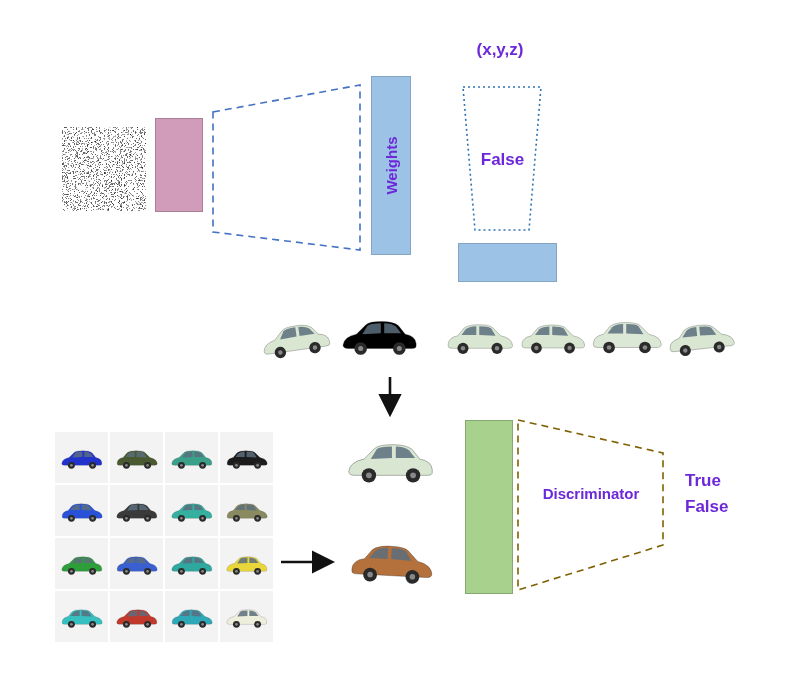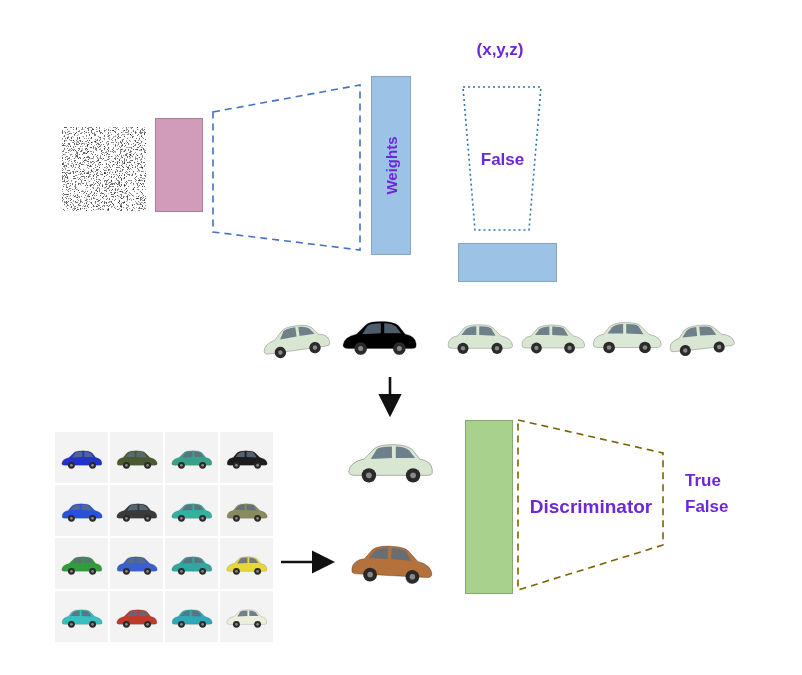--- a/index.html
+++ b/index.html
@@ -15,21 +15,21 @@
   #weights{left:371px;top:76px;width:38px;height:177px;border:1px solid rgba(0,0,0,.15);
     display:flex;align-items:center;justify-content:center;}
   #weights span{transform:rotate(-90deg);white-space:nowrap;font-weight:bold;font-size:15px;}
   #nerf-out{left:458px;top:243px;width:97px;height:37px;border:1px solid rgba(0,0,0,.15);}
   #disc-in{left:465px;top:420px;width:46px;height:172px;border:1px solid rgba(0,0,0,.2);}
   
   #coords{left:452px;top:40px;width:96px;}
   #gen-lbl{left:224px;top:150px;width:122px;}
   #nerf-lbl{left:460px;top:150px;width:85px;}
   #train-lbl{left:93px;top:403px;width:130px;}
-  #disc-lbl{left:518px;top:496px;width:146px;font-size:19px;}
+  #disc-lbl{left:518px;top:485px;width:146px;font-size:15px;}
   #truefalse{left:685px;top:468px;width:80px;text-align:left;line-height:26px;}
   
   #grid{left:55px;top:432px;display:grid;grid-template-columns:repeat(4,53px);grid-auto-rows:51px;gap:2px;}
   .tile{background:#f3f3f3;display:flex;align-items:center;justify-content:center;}
   .tile .car{width:46px;height:28px;}
   
   .carbox{position:absolute;}
   .carbox svg, .car svg{display:block;width:100%;height:100%;}
   #overlay{position:absolute;left:0;top:0;pointer-events:none;}
 </style>

